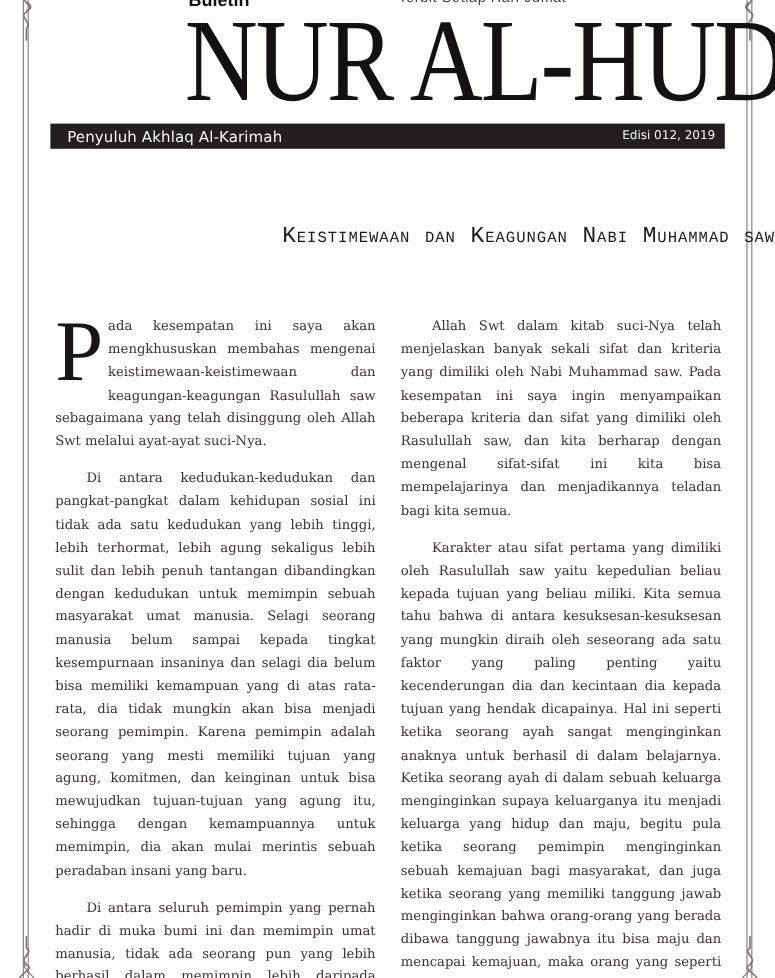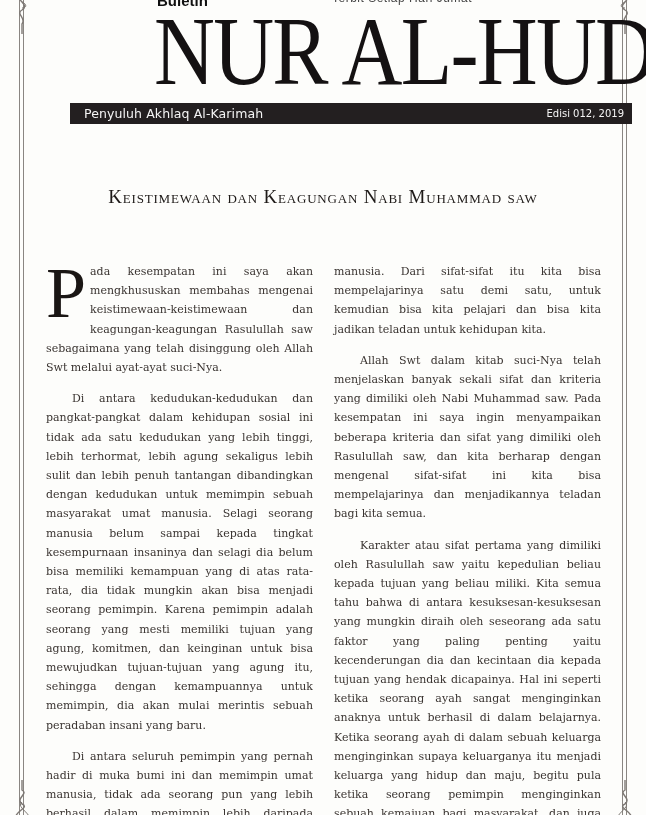--- a/index.html
+++ b/index.html
@@ -39,28 +39,28 @@
     position: absolute; left: 112px; top: 2px;
     font-family: "Liberation Serif", serif; font-size: 98px; line-height: 98px;
     color: #141112; letter-spacing: -2px; white-space: nowrap;
     transform: scaleX(0.86); transform-origin: left top;
   }
   .band {
     position: absolute; left: 42px; top: 103px; width: 562px; height: 21px;
     background: #231f20; color: #f5f5f5;
     font-family: "DejaVu Sans", sans-serif;
     display: flex; justify-content: space-between; align-items: center;
-    box-sizing: border-box; padding: 0 8px 0 14px; margin-left: 28px;
+    box-sizing: border-box; padding: 0 8px 0 14px;
   }
   .band .subtitle { font-size: 12.5px; letter-spacing: 0.1px; }
   .band .edition { font-size: 10px; }
 
   .headline {
-    position: absolute; left: 0; width: 646px; top: 186px; text-align: center;
-    font-family: Liberation Serif, serif; font-variant: small-caps;
+    position: absolute; left: 0; width: 646px; top: 186px; text-align: right;
+    font-family: Liberation Mono, monospace; font-variant: small-caps;
     font-size: 19px; letter-spacing: 0.8px; color: #1e1a18;
   }
   .col {
     position: absolute; top: 262px; width: 267px;
     font-family: "DejaVu Serif", serif; font-size: 11px; line-height: 19.2px;
     text-align: justify; color: #3a3431;
   }
   .col-left { left: 46px; }
   .col-right { left: 334px; }
   .col p { margin: 0 0 12px 0; text-indent: 26px; }
@@ -117,16 +117,15 @@
 
 <h2 class="headline" style="margin:0;font-weight:normal;">Keistimewaan dan Keagungan Nabi Muhammad saw</h2>
 
 <div class="col col-left">
   <p class="lead"><span class="dropcap">P</span><span>ada kesempatan ini saya akan mengkhususkan membahas mengenai keistimewaan-keistimewaan dan keagungan-keagungan Rasulullah saw sebagaimana yang telah disinggung oleh Allah Swt melalui ayat-ayat suci-Nya.</span></p>
   <p>Di antara kedudukan-kedudukan dan pangkat-pangkat dalam kehidupan sosial ini tidak ada satu kedudukan yang lebih tinggi, lebih terhormat, lebih agung sekaligus lebih sulit dan lebih penuh tantangan dibandingkan dengan kedudukan untuk memimpin sebuah masyarakat umat manusia. Selagi seorang manusia belum sampai kepada tingkat kesempurnaan insaninya dan selagi dia belum bisa memiliki kemampuan yang di atas rata-rata, dia tidak mungkin akan bisa menjadi seorang pemimpin. Karena pemimpin adalah seorang yang mesti memiliki tujuan yang agung, komitmen, dan keinginan untuk bisa mewujudkan tujuan-tujuan yang agung itu,  sehingga dengan kemampuannya untuk memimpin, dia akan mulai merintis sebuah peradaban insani yang baru.</p>
   <p>Di antara seluruh pemimpin yang pernah hadir di muka bumi ini dan memimpin umat manusia, tidak ada seorang pun yang lebih berhasil dalam memimpin lebih daripada Rasulullah saw. Karena itu, Allah Swt, yang menciptakan manusia dan seluruh alam ini, telah menjelaskan sifat-sifat yang dimiliki oleh Sang Nabi ini. Sifat-sifat itulah yang menjadikan beliau orang yang paling layak untuk memimpin umat</p>
 </div>
 
 <div class="col col-right">
-  <p class="no-indent">manusia. Dari sifat-sifat itu kita bisa mempelajarinya satu demi satu, untuk kemudian bisa kita pelajari dan bisa kita jadikan teladan untuk kehidupan kita.</p>
   <p>Allah Swt dalam kitab suci-Nya telah menjelaskan banyak sekali sifat dan kriteria yang dimiliki oleh Nabi Muhammad saw. Pada kesempatan ini saya ingin menyampaikan beberapa kriteria dan sifat yang dimiliki oleh Rasulullah saw, dan kita berharap dengan mengenal sifat-sifat ini kita bisa mempelajarinya  dan menjadikannya teladan bagi kita semua.</p>
   <p>Karakter atau sifat pertama yang dimiliki oleh Rasulullah saw yaitu kepedulian beliau kepada tujuan yang beliau miliki. Kita semua tahu bahwa di antara kesuksesan-kesuksesan yang mungkin diraih oleh seseorang ada satu faktor yang paling penting yaitu kecenderungan dia dan kecintaan dia kepada tujuan yang hendak dicapainya. Hal ini seperti ketika seorang ayah sangat menginginkan anaknya untuk berhasil di dalam belajarnya. Ketika seorang ayah di dalam sebuah keluarga menginginkan supaya keluarganya itu menjadi keluarga yang hidup dan maju, begitu pula ketika seorang pemimpin menginginkan sebuah kemajuan bagi masyarakat, dan juga ketika seorang yang memiliki tanggung jawab menginginkan bahwa orang-orang yang berada dibawa tanggung jawabnya itu bisa maju dan mencapai kemajuan, maka orang yang seperti itu tidak akan pernah mengenal siang dan malam</p>
 </div>
 
 </body></html>

